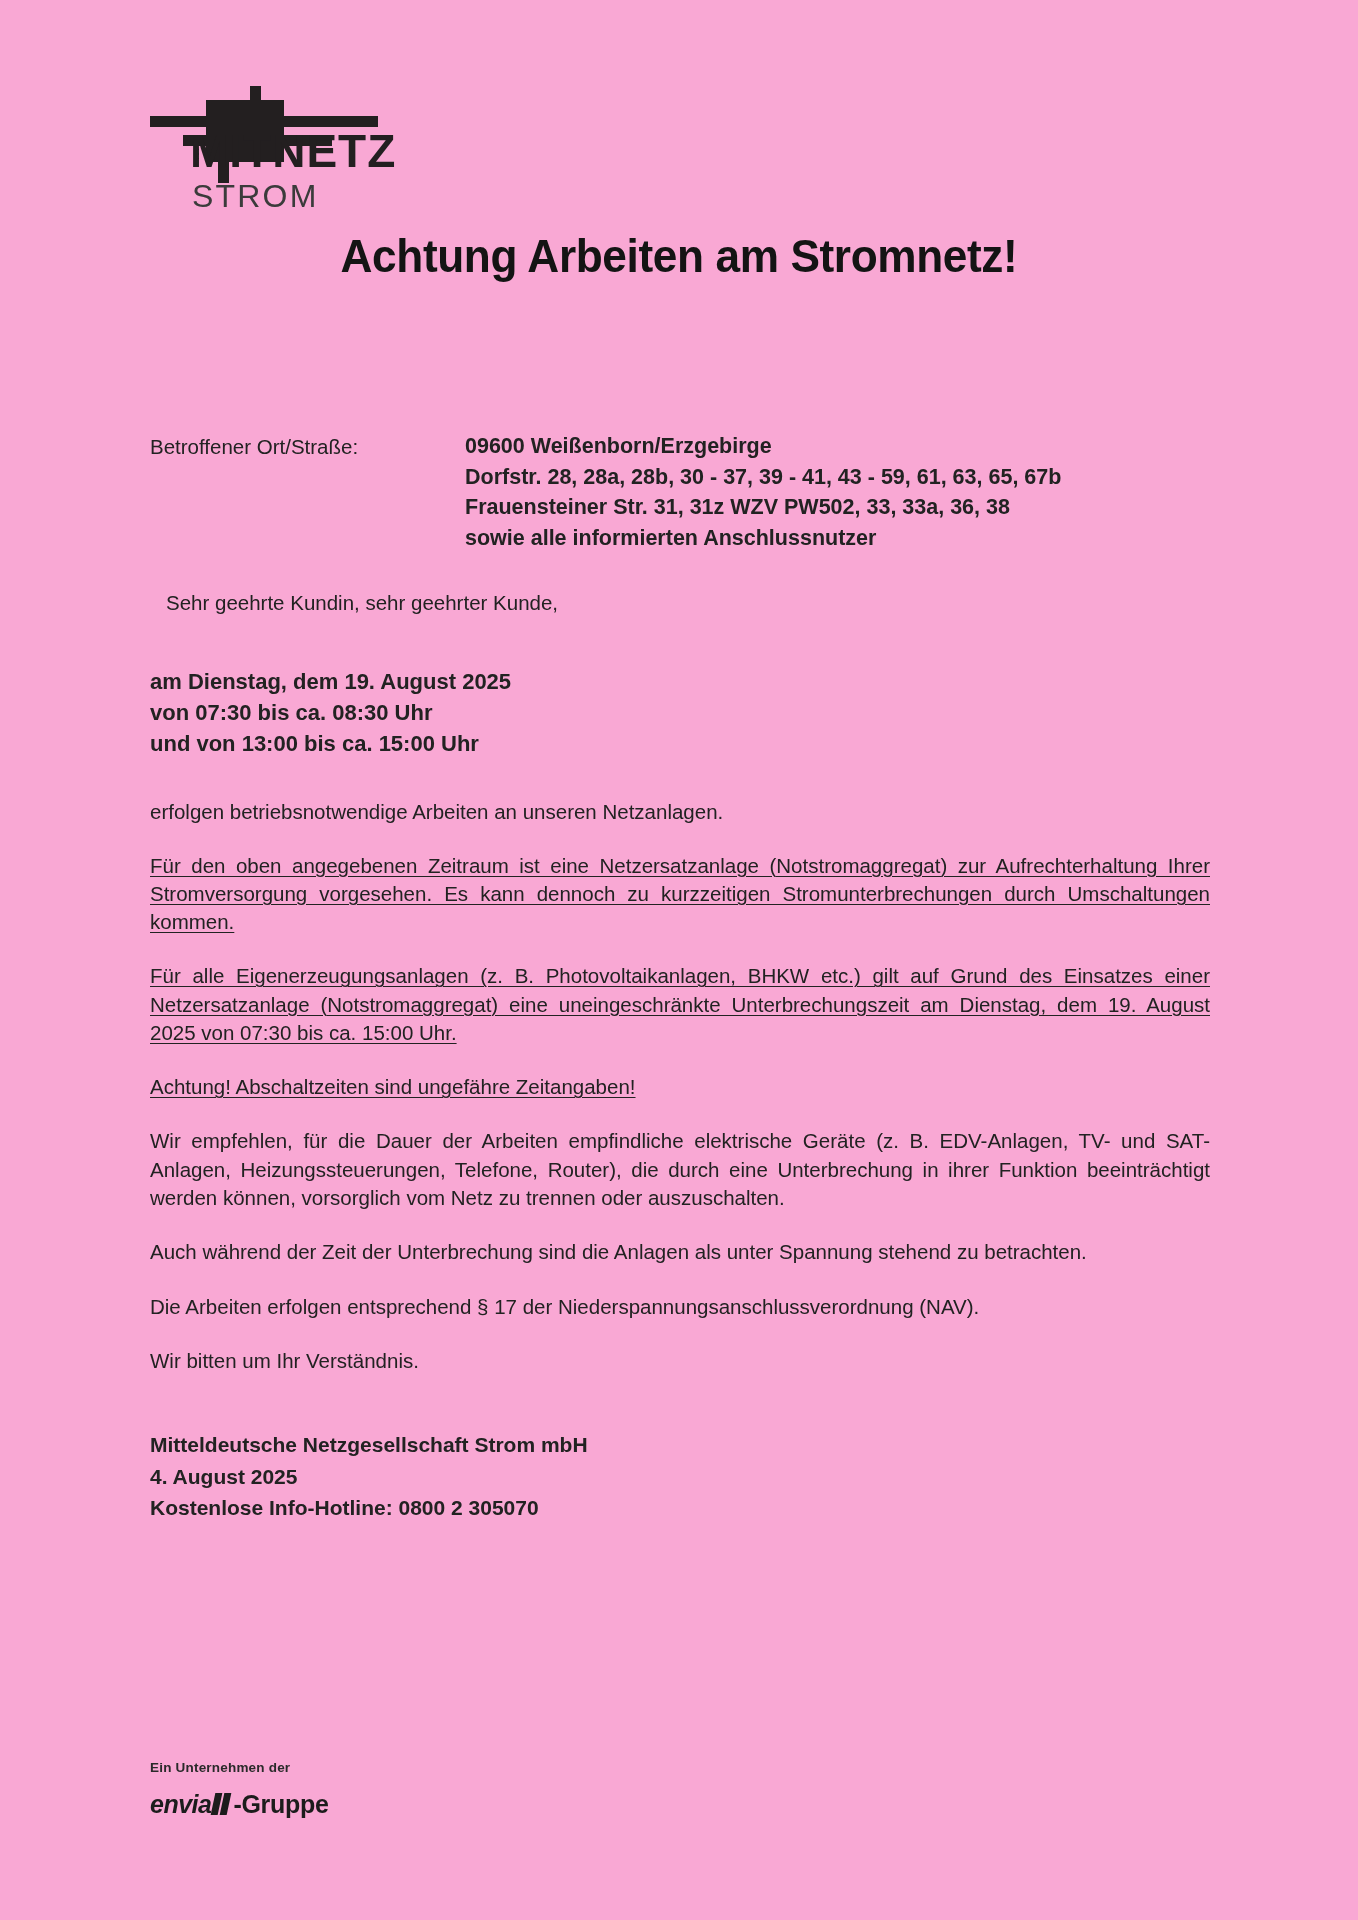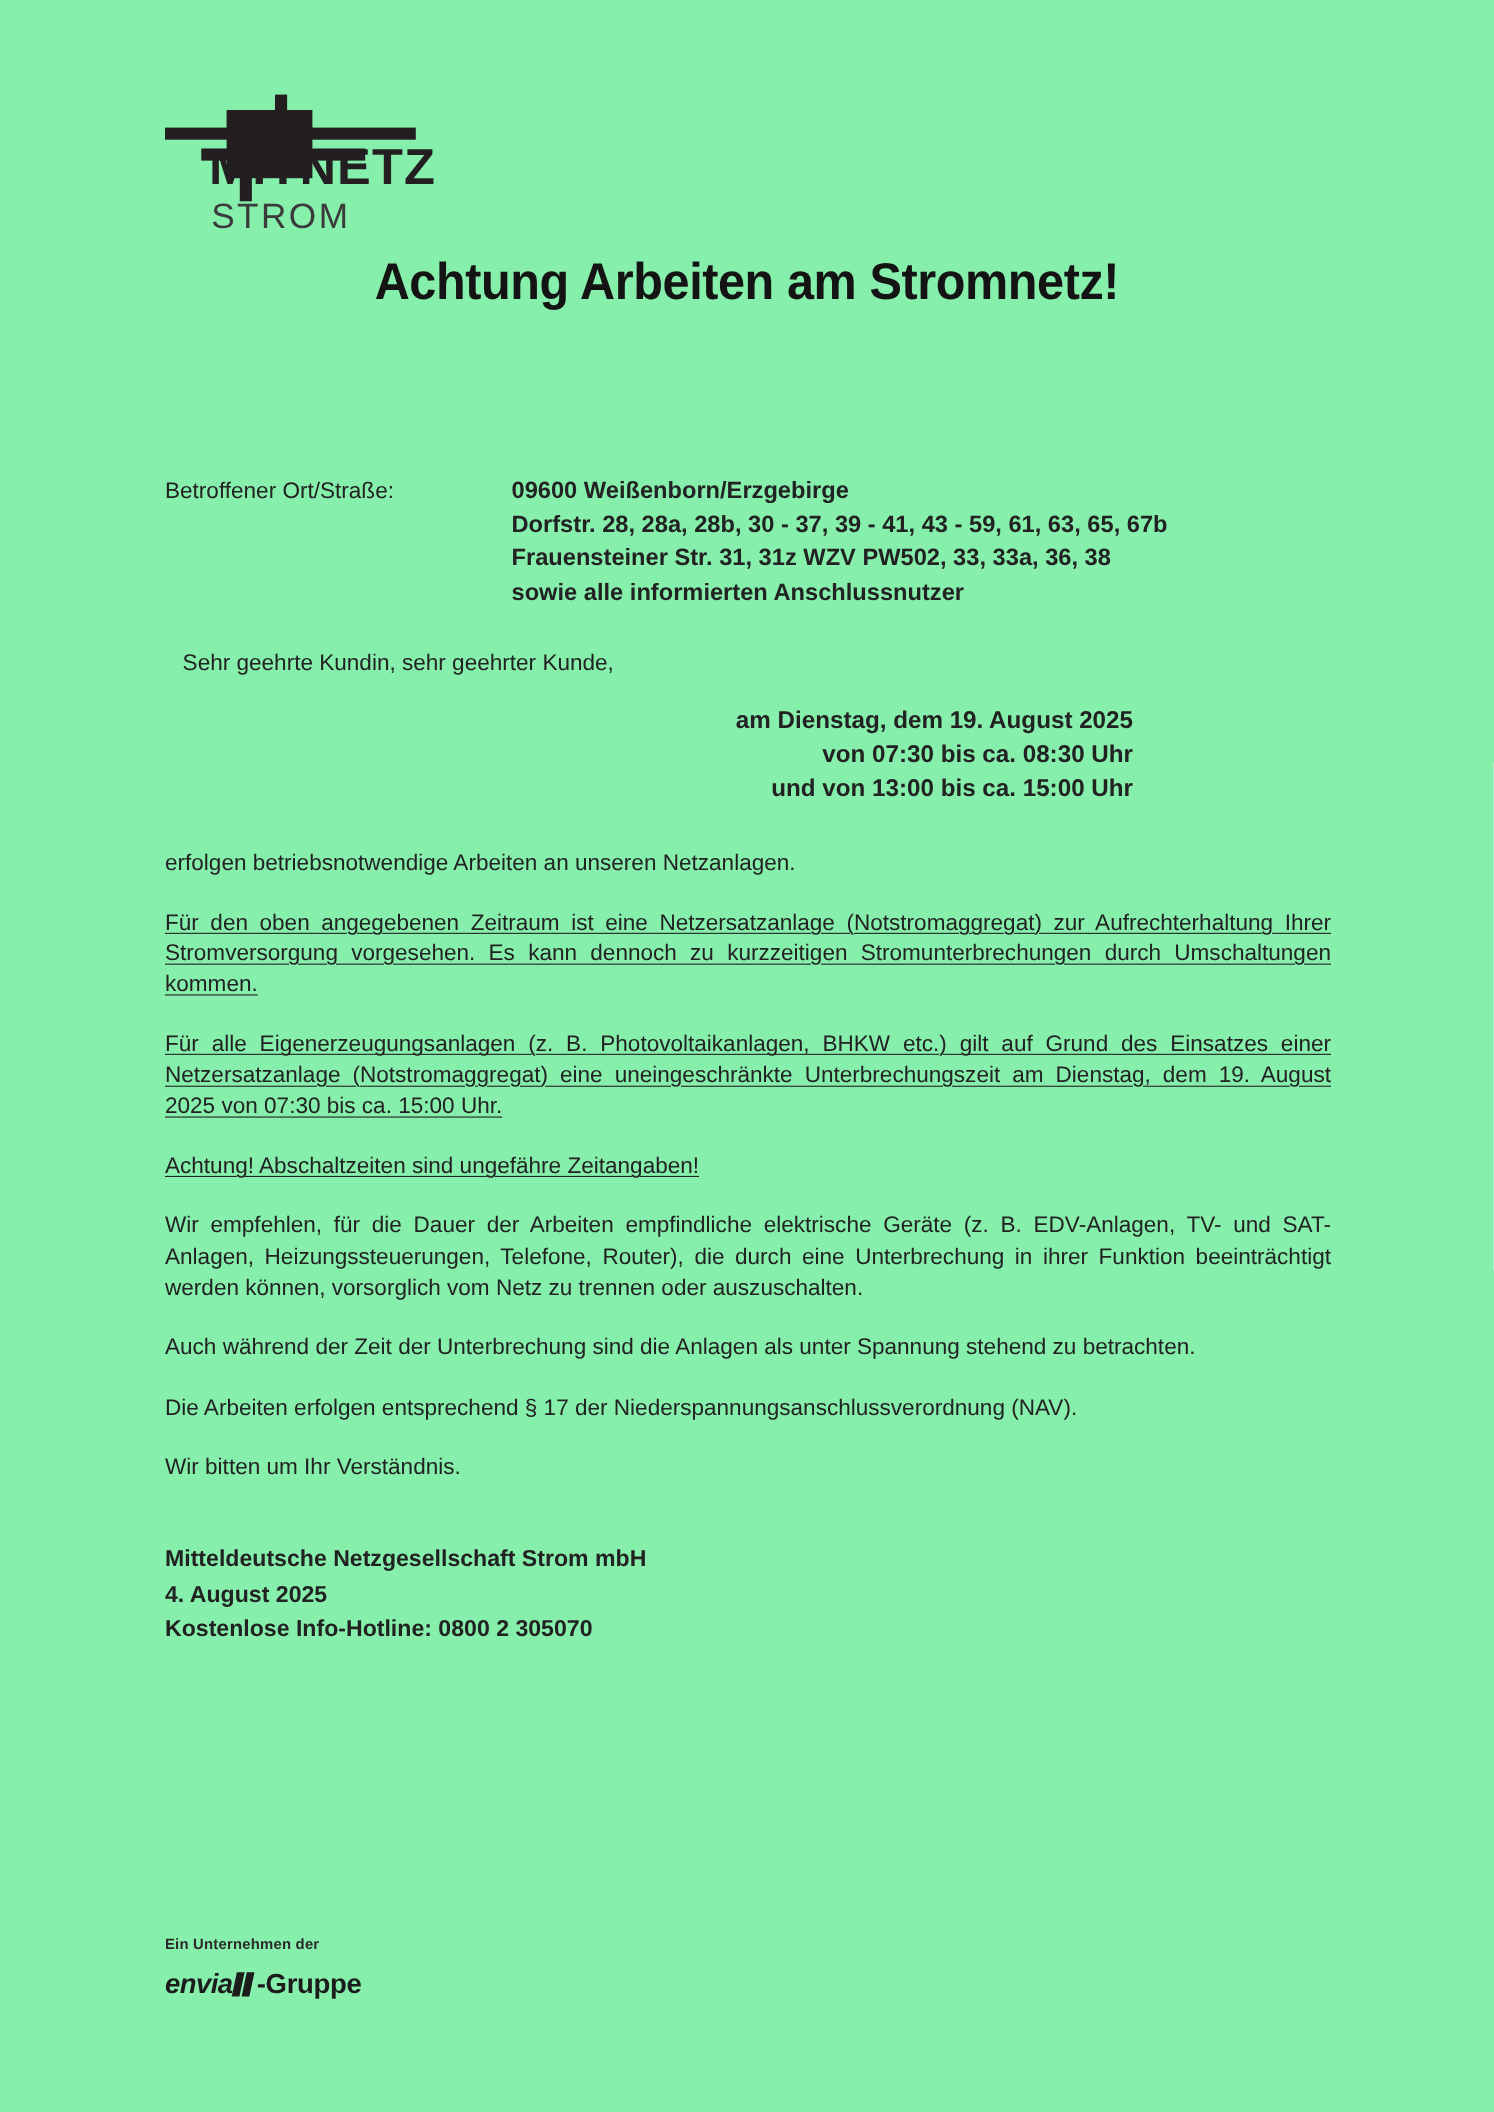--- a/index.html
+++ b/index.html
@@ -13,21 +13,21 @@
     height: 1920px;
     position: relative;
     font-family: "Liberation Sans", sans-serif;
     color: #1a1a1a;
     -webkit-font-smoothing: antialiased;
   }
 
   .page {
     position: absolute;
     inset: 0;
-    background: #86efac;
+    background: #f9a8d4;
   }
 
   
   .logo-block {
     position: absolute;
     left: 150px;
     top: 78px;
     width: 420px;
   }
   .logo-mark {
@@ -132,22 +132,22 @@
 
   .salutation {
     margin-top: 36px;
     font-weight: 400;
     font-size: 20.5px;
     margin-left: 16px;
   }
 
   
   .datetime {
-    margin-top: 22px;
-    text-align: right;
+    margin-top: 49px;
+    text-align: left;
     font-weight: 700;
     font-size: 22px;
     line-height: 1.42;
     padding-right: 180px;
   }
 
   .lead {
     margin-top: 38px;
     font-size: 20.5px;
   }

